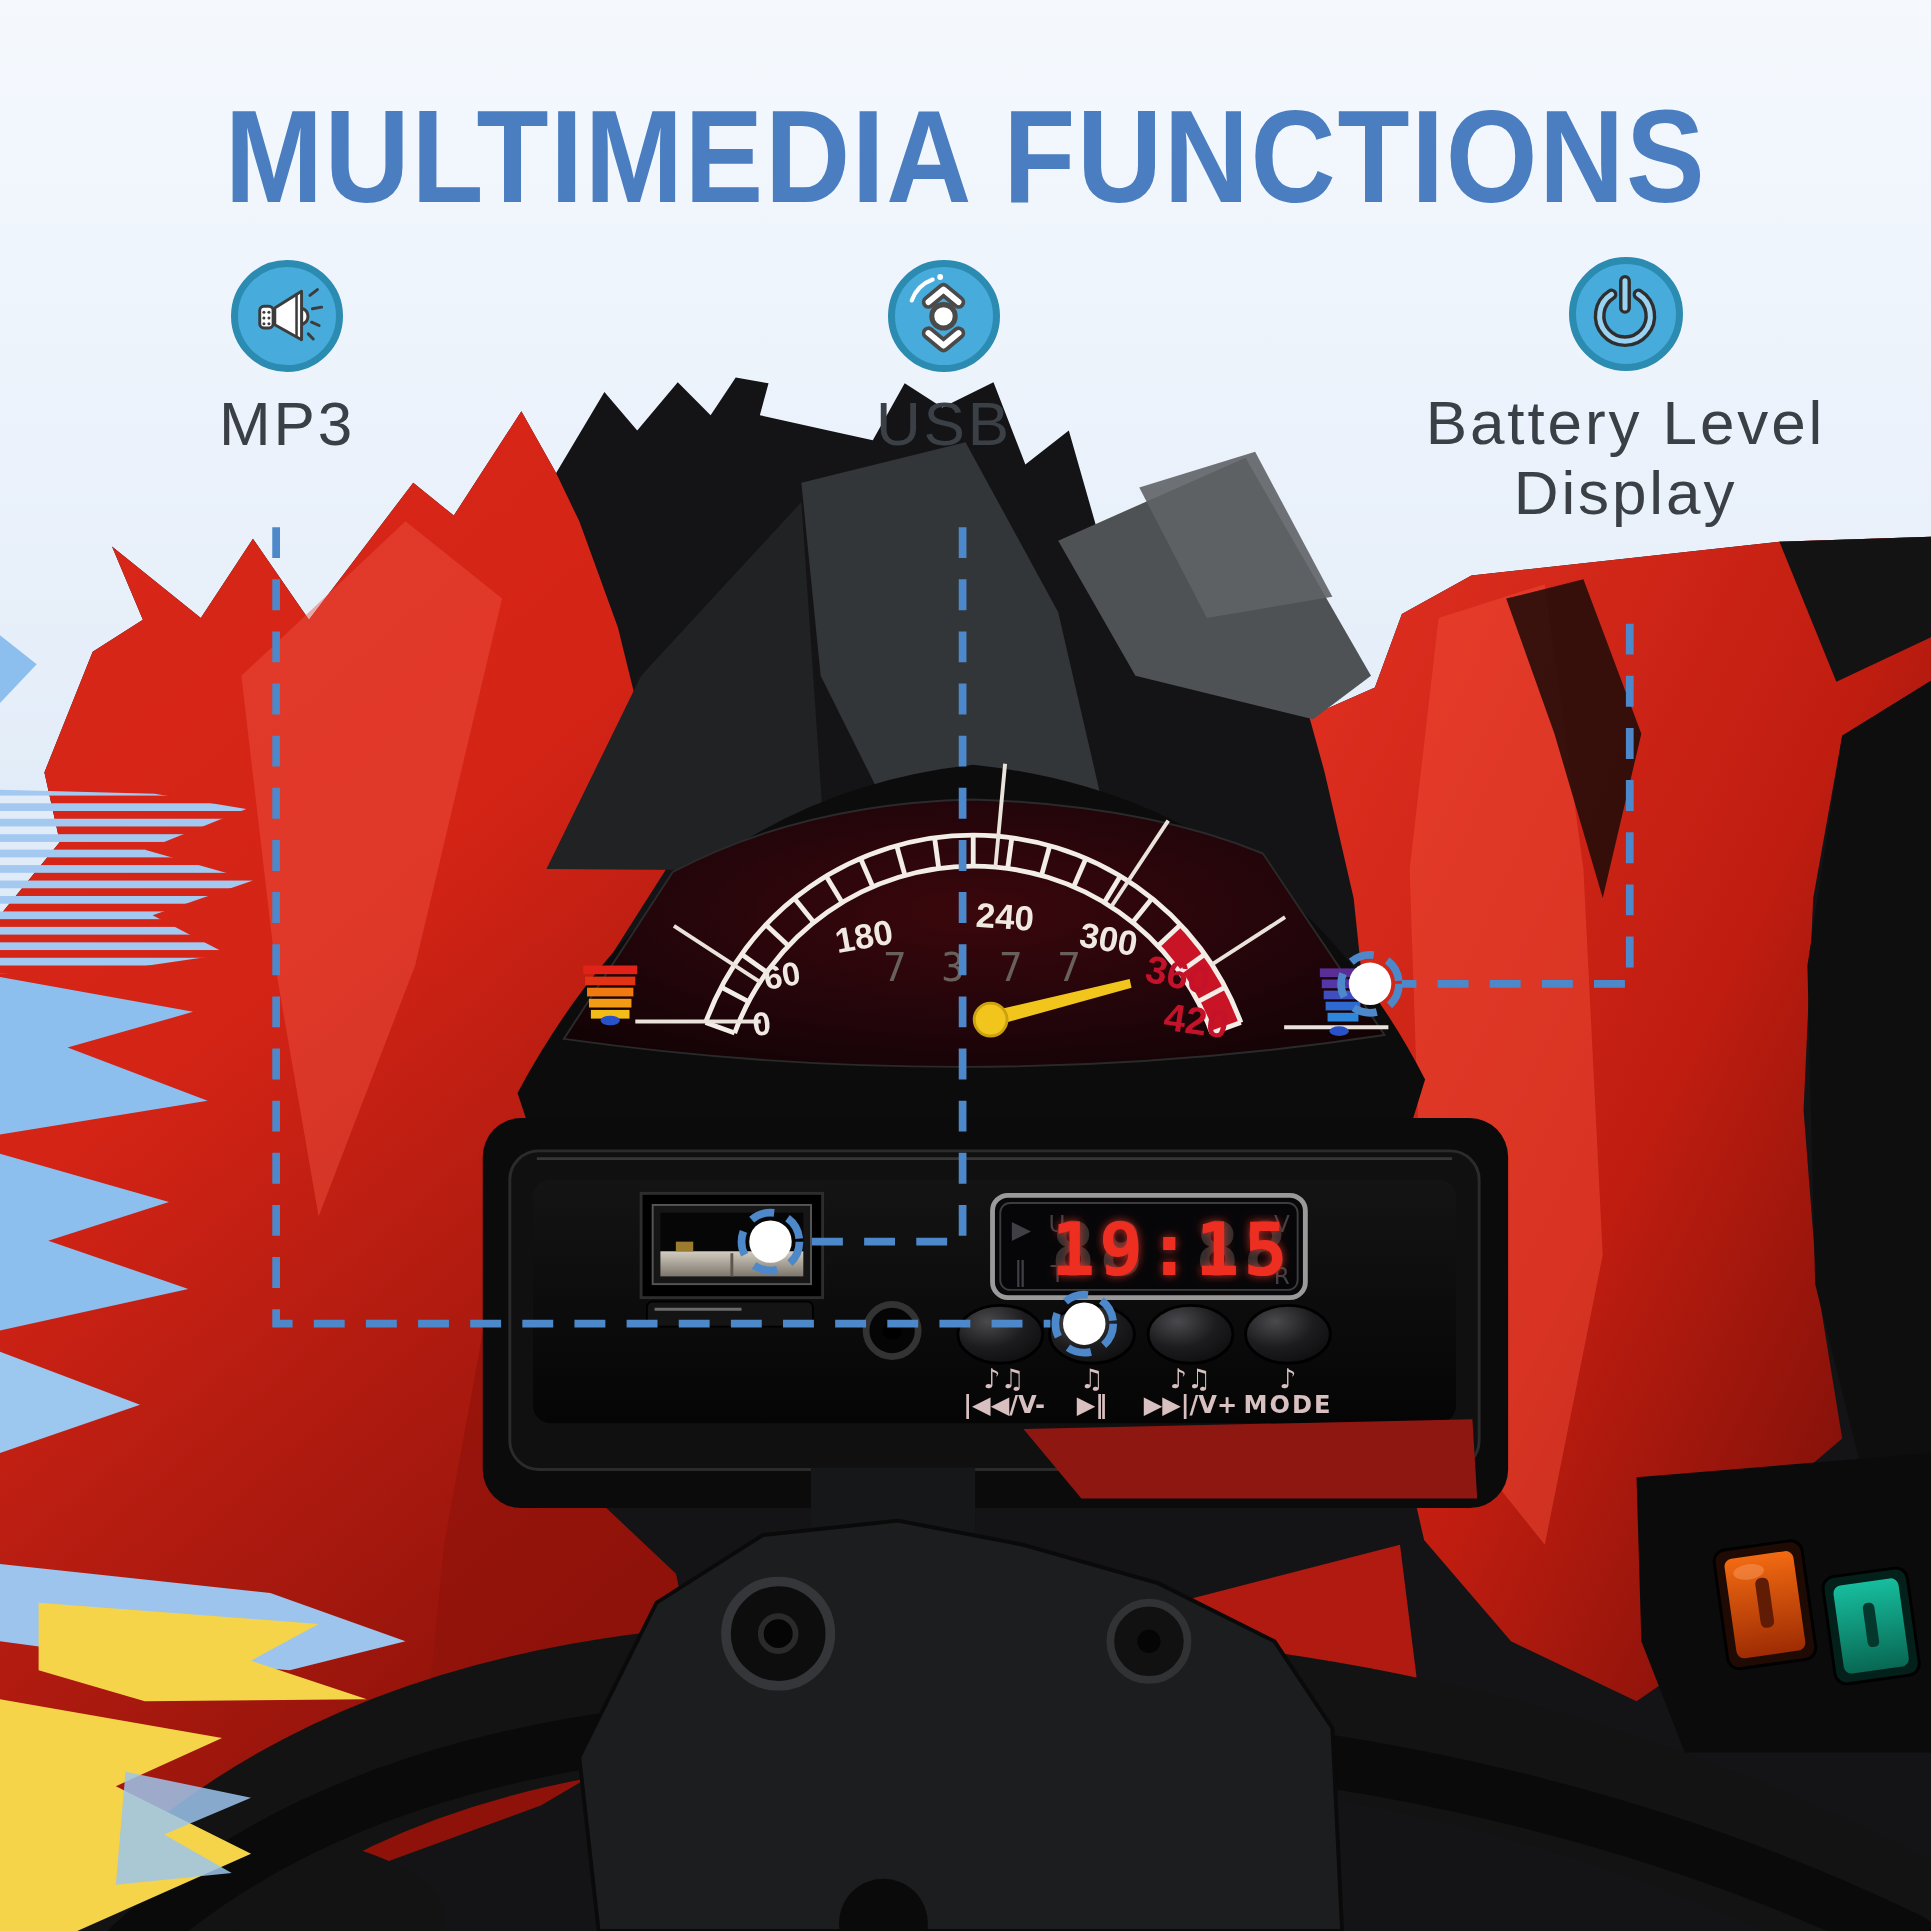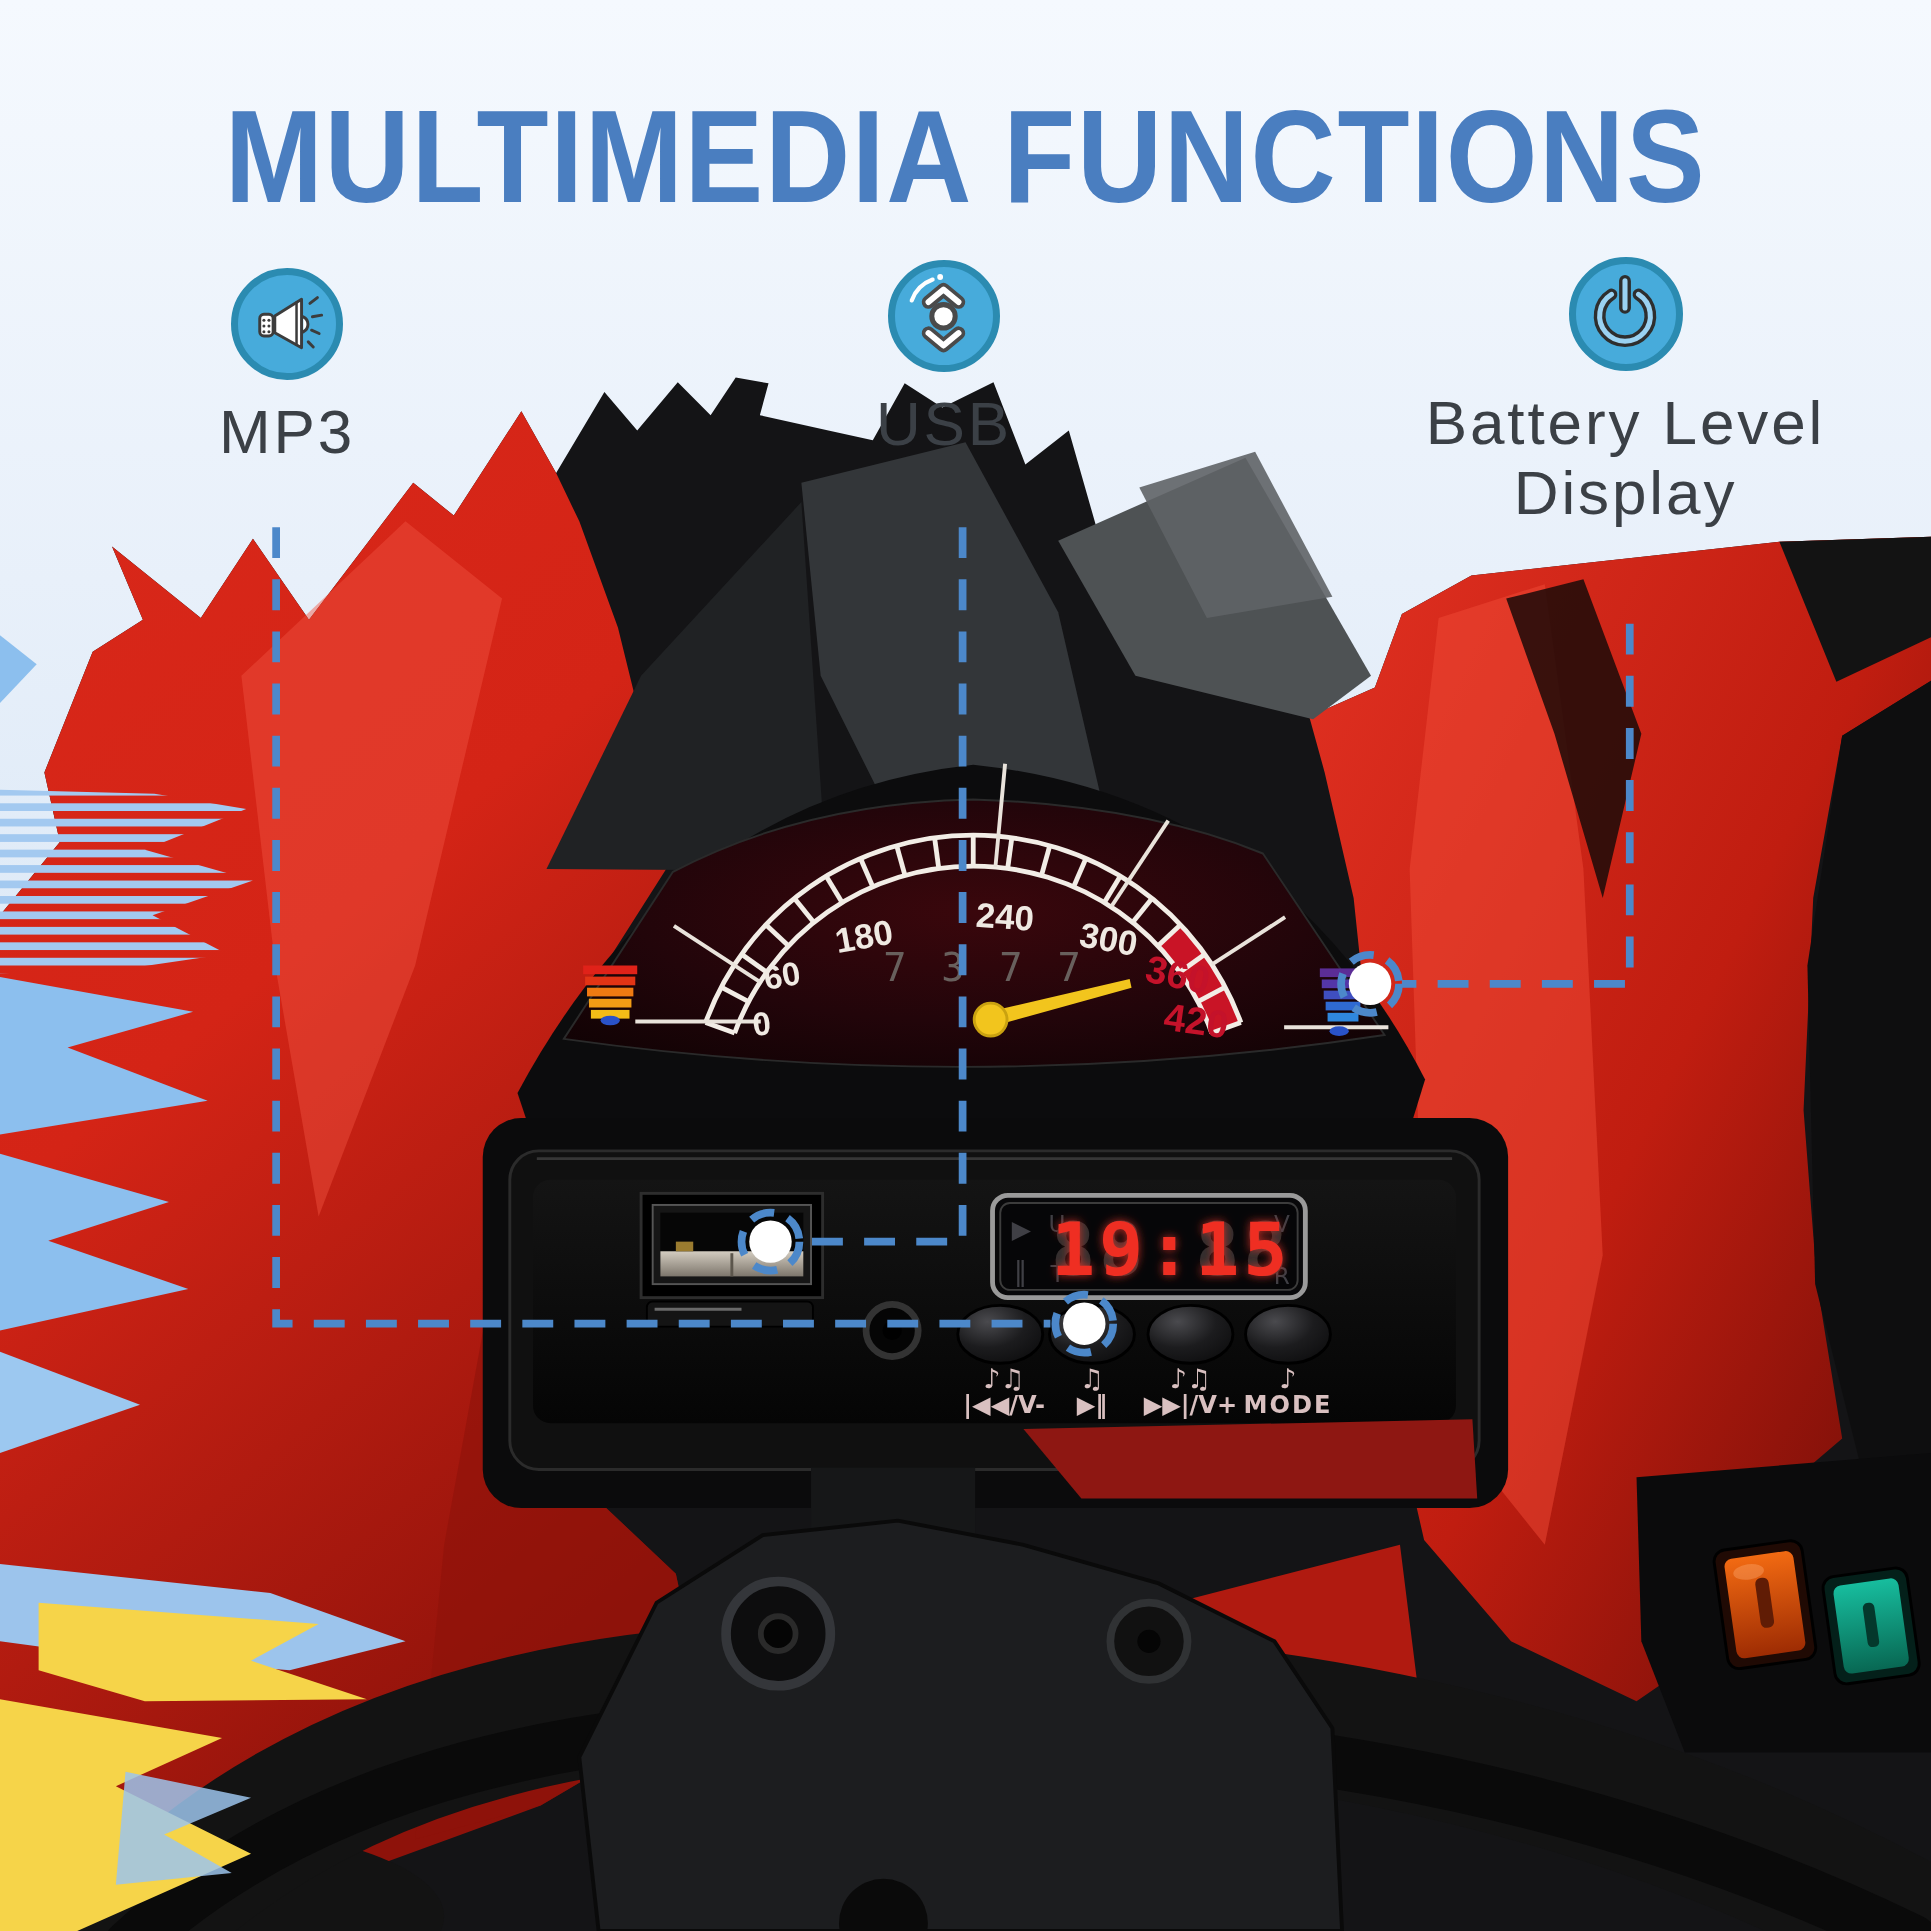--- a/index.html
+++ b/index.html
@@ -314,21 +314,21 @@
       </g>
       <g>
         <circle cx="1419" cy="1019" r="22" fill="#fff"></circle>
         <circle cx="1419" cy="1019" r="30" fill="none" stroke="#4c88ca" stroke-width="8" stroke-dasharray="25 15"></circle>
       </g>
     </g>
   </svg>
 
   <div class="page-title">MULTIMEDIA FUNCTIONS</div>
 
-  <div class="feature" style="left:142px;top:268px;width:290px;">
+  <div class="feature" style="left:142px;top:260px;width:290px;">
     <div class="icon-circle">
       <svg width="97" height="97" viewBox="0 0 116 116" style="left:0;top:0;">
         <g stroke="#3c3c3c" stroke-width="3.5" stroke-linejoin="round" stroke-linecap="round">
           <rect x="26" y="47" width="16" height="26" rx="5" fill="#fff"></rect>
           <polygon points="44,49 76,29 76,87 44,69" fill="#fff"></polygon>
           <line x1="70" y1="33" x2="70" y2="83" stroke-width="3"></line>
           <path d="M 78,50 A 10 10 0 0 1 78,68" fill="#fff"></path>
           <line x1="86" y1="34" x2="95" y2="27"></line>
           <line x1="89" y1="50" x2="100" y2="48"></line>
           <line x1="88" y1="66" x2="97" y2="70"></line>

